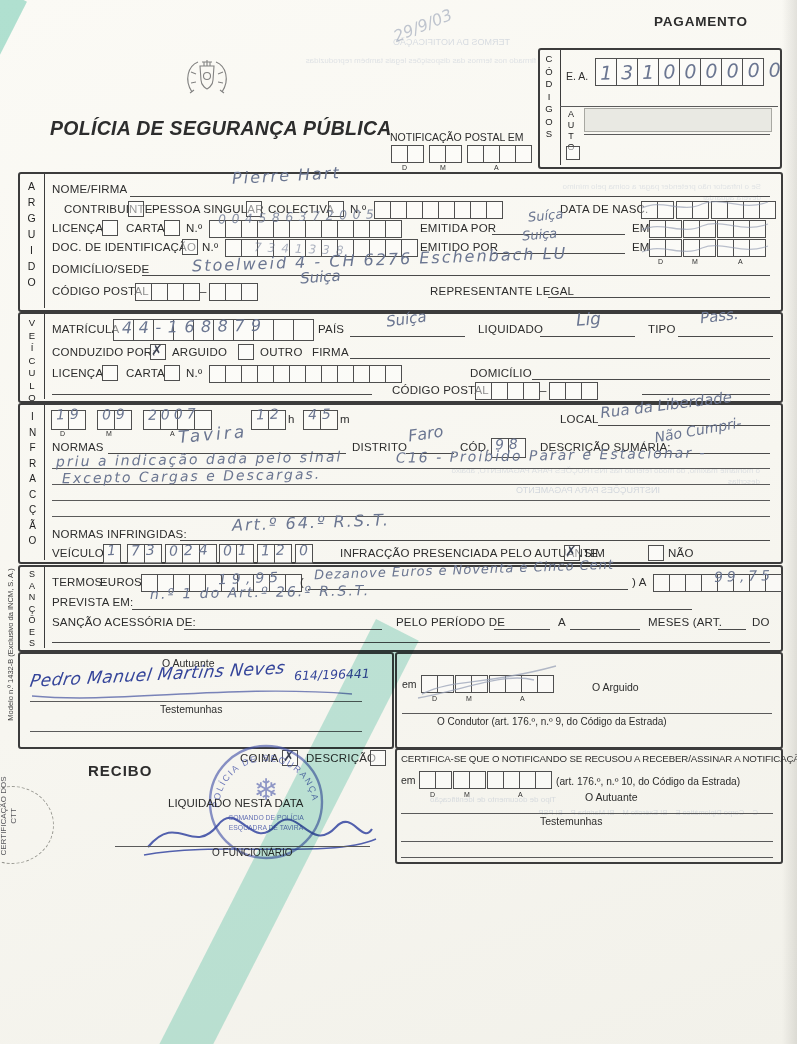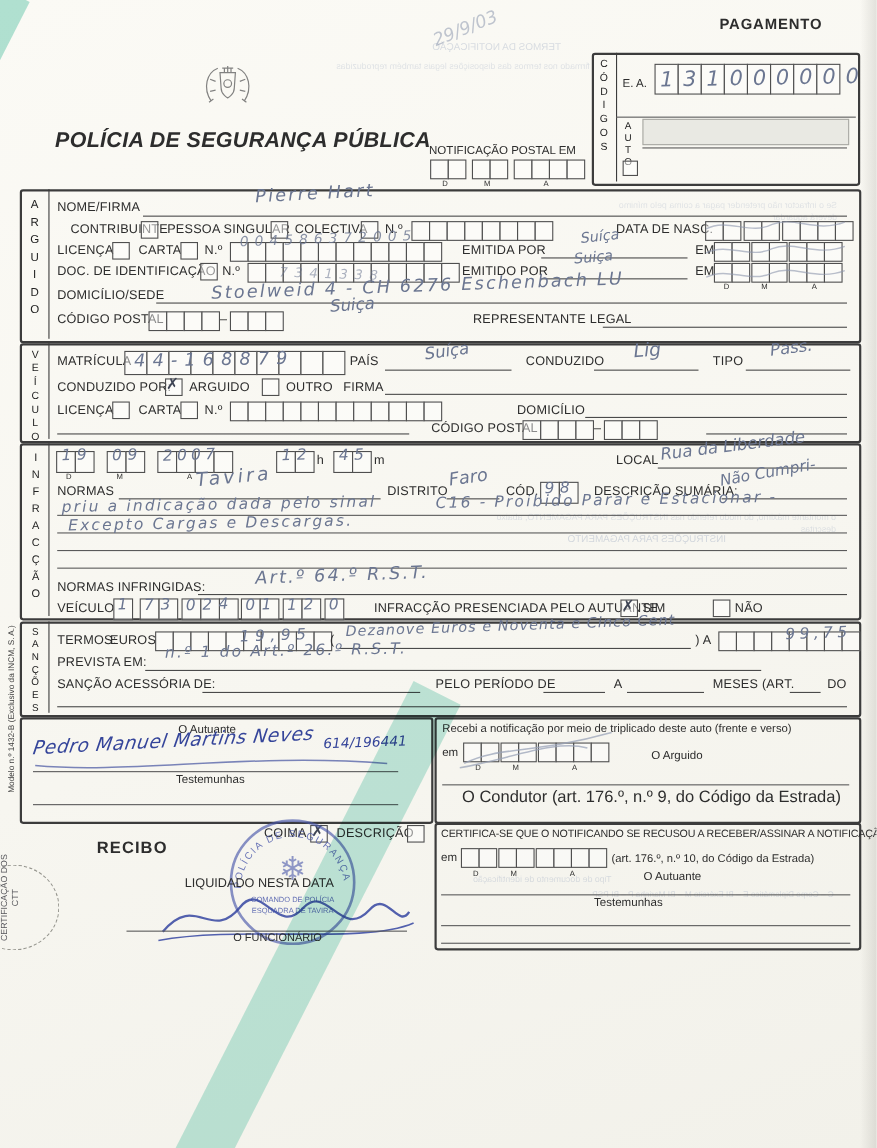--- a/index.html
+++ b/index.html
@@ -261,21 +261,21 @@
       <span class="c"></span>
       <span class="c"></span>
       <span class="c"></span>
       <span class="c"></span>
       <span class="c"></span>
     </span>
   <div class="hw" style="left:122px;top:317px;font-size:16px;letter-spacing:6.5px;transform:rotate(-1deg);">44-168879</div>
   <div class="ab lbl" style="left:318px;top:323px;">PAÍS</div>
   <div class="ul" style="left:350px;top:335px;width:115px;"></div>
   <div class="hw" style="left:386px;top:310px;font-size:15px;transform:rotate(-8deg);">Suíça</div>
-  <div class="ab lbl" style="left:478px;top:323px;">CONDUZIDO</div>
+  <div class="ab lbl" style="left:478px;top:323px;">LIQUIDADO</div>
   <div class="ul" style="left:540px;top:335px;width:95px;"></div>
   <div class="hw" style="left:576px;top:309px;font-size:17px;transform:rotate(-4deg);">Lig</div>
   <div class="ab lbl" style="left:648px;top:323px;">TIPO</div>
   <div class="ul" style="left:678px;top:335px;width:95px;"></div>
   <div class="hw" style="left:700px;top:307px;font-size:15px;transform:rotate(-7deg);">Pass.</div>
 
   <div class="ab lbl" style="left:52px;top:346px;">CONDUZIDO POR:</div>
   <span class="chk" style="left:150px;top:344px;">
       <i class="xm">✗</i>
     </span>
@@ -484,21 +484,20 @@
   <div class="hw blue" style="left:30px;top:664px;font-size:17px;transform:rotate(-3deg) skewX(-12deg);letter-spacing:.5px;">Pedro Manuel Martins Neves</div>
   <div class="hw blue" style="left:294px;top:667px;font-size:12.5px;transform:rotate(-2deg);">614/196441</div>
   <svg class="ab" style="left:28px;top:678px;" width="330" height="26" viewBox="0 0 330 26">
     <path d="M4,18 C90,26 200,6 324,16" fill="none" stroke="#35459a" stroke-width="1.4" opacity=".65"></path>
   </svg>
   <div class="rule" style="left:30px;top:700px;width:332px;"></div>
   <div class="ab small" style="left:160px;top:703px;">Testemunhas</div>
   <div class="rule" style="left:30px;top:730px;width:332px;"></div>
 
   <div class="sbox" style="left:395px;top:652px;width:384px;height:93px;"></div>
-  <div class="ab" style="left:402px;top:657px;font-size:10.3px;width:374px;">Recebi a notificação por meio de triplicado deste auto (frente e verso)</div>
   <div class="ab small" style="left:402px;top:678px;">em</div>
   <span class="ab cells" style="left:422px;top:675px;">
       <span class="c"></span>
       <span class="c"></span>
     </span>
   <span class="ab cells" style="left:456px;top:675px;">
       <span class="c"></span>
       <span class="c"></span>
     </span>
   <span class="ab cells" style="left:490px;top:675px;">
@@ -511,21 +510,21 @@
   <div class="ab tiny" style="left:466px;top:695px;">M</div>
   <div class="ab tiny" style="left:520px;top:695px;">A</div>
   <div class="ab small" style="left:592px;top:681px;">O Arguido</div>
   <svg class="ab" style="left:414px;top:660px;" width="150" height="42" viewBox="0 0 150 42">
     <g fill="none" stroke="#9aa3b8" stroke-width="1.4" opacity=".75">
       <path d="M8,34 C40,18 70,26 142,6"></path>
       <path d="M4,38 C50,30 90,12 120,20"></path>
     </g>
   </svg>
   <div class="rule" style="left:402px;top:712px;width:370px;"></div>
-  <div class="ab" style="left:420px;top:716px;font-size:15px;">O Condutor (art. 176.º, n.º 9, do Código da Estrada)</div>
+  <div class="ab" style="left:437px;top:716px;font-size:10px;">O Condutor (art. 176.º, n.º 9, do Código da Estrada)</div>
 
   <div class="ab lbl" style="left:240px;top:752px;">COIMA</div>
   <span class="chk" style="left:282px;top:750px;">
       <i class="xm">✗</i>
     </span>
   <div class="ab lbl" style="left:306px;top:752px;">DESCRIÇÃO</div>
   <span class="chk" style="left:370px;top:750px;"></span>
   <div class="ab" style="left:88px;top:762px;font-size:15px;font-weight:bold;letter-spacing:1px;">RECIBO</div>
 
   <svg class="ab" style="left:205px;top:742px;" width="122" height="120" viewBox="0 0 122 120">

